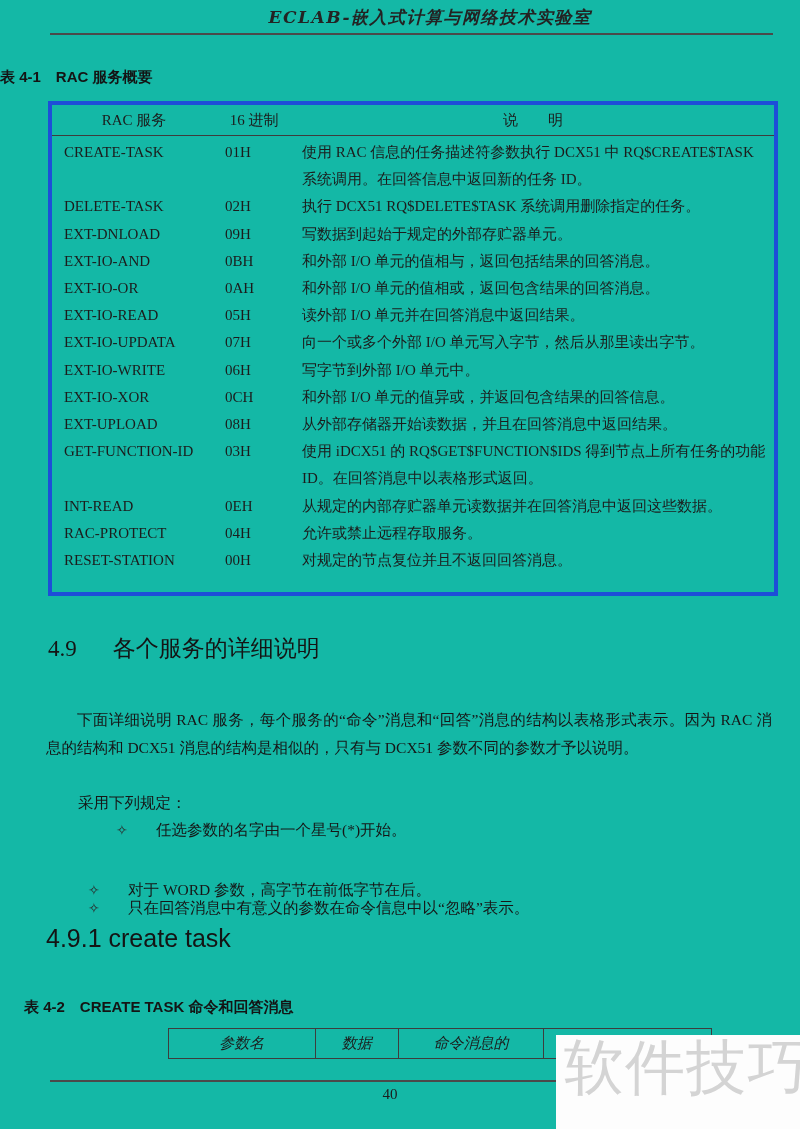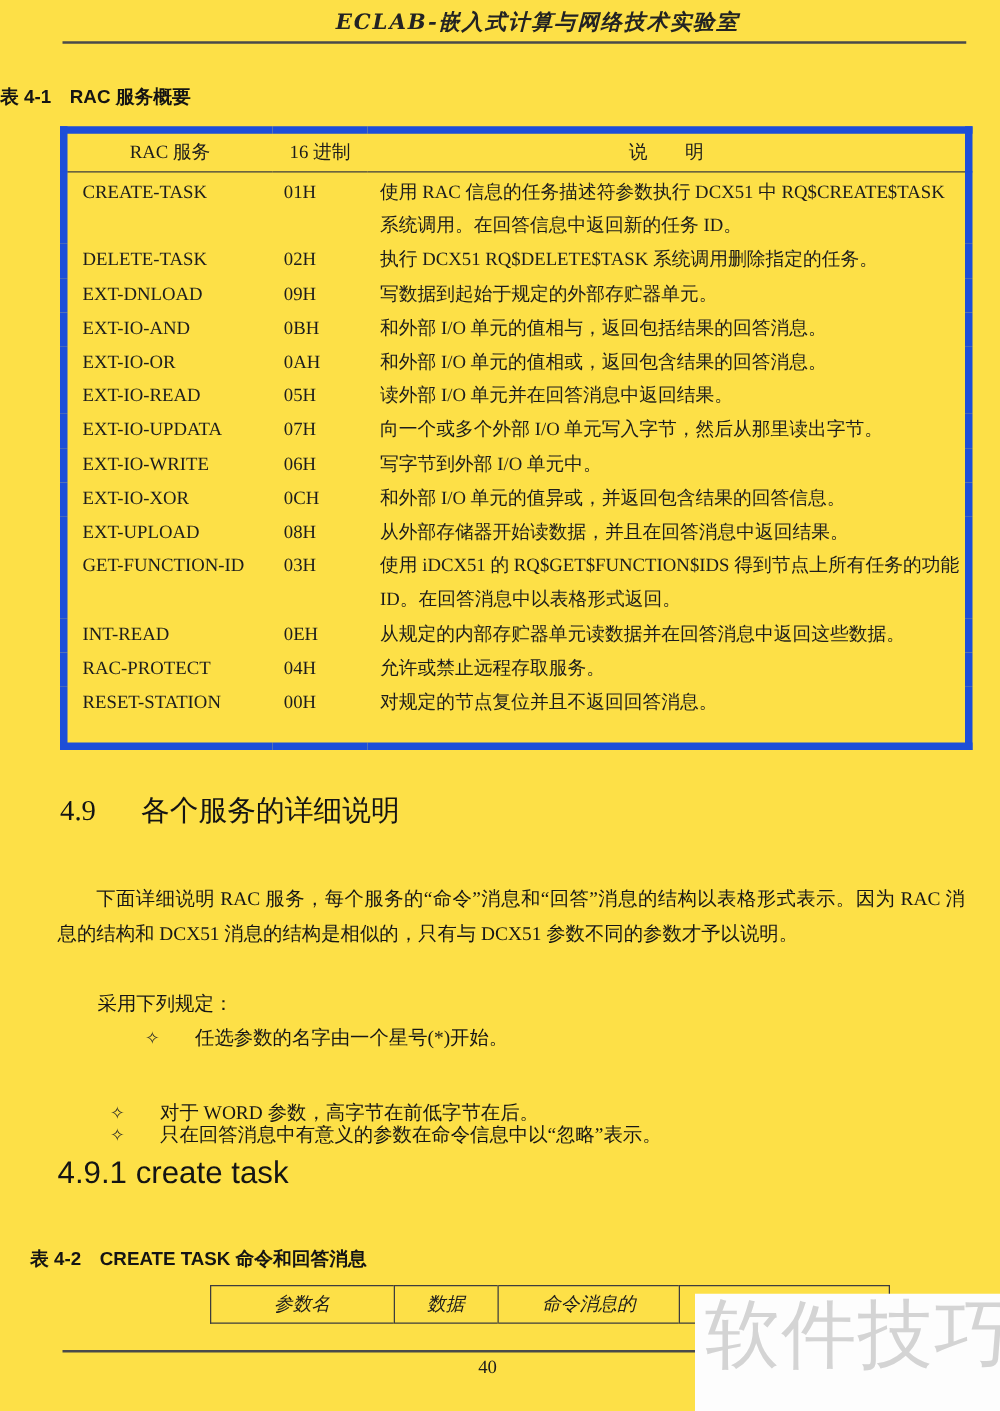--- a/index.html
+++ b/index.html
@@ -1,39 +1,39 @@
 <!DOCTYPE html>
 <html><head>
 <meta charset="utf-8">
 <style>
   html,body{margin:0;padding:0;background:#ffffff;}
   body{width:800px;height:1129px;position:relative;overflow:hidden;
        font-family:"Liberation Serif",serif;color:#1c1c1c;}
-  .page{position:absolute;inset:0;background:#fde047;}
+  .page{position:absolute;inset:0;background:#14b8a6;}
 
   
   .lab-header{position:absolute;top:6px;left:0;width:860px;text-align:center;
       font-family:"DejaVu Serif",serif;font-style:italic;font-weight:bold;
       font-size:17px;letter-spacing:1.5px;color:#232323;}
   .rule{position:absolute;left:50px;width:723px;height:2px;background:#4a4a4a;}
   .rule-top{top:33px;}
   .rule-bottom{top:1080px;}
 
   
   .tcaption{position:absolute;left:0;width:800px;
       font-family:"Liberation Sans",sans-serif;font-weight:bold;font-size:15px;color:#141414;}
   .cap1{top:68px;}
   .cap2{top:998px;left:24px;}
 
   
   table{border-collapse:collapse;}
   .rac-table{position:absolute;left:48px;top:101px;width:730px;
       font-size:15px;line-height:27.2px;}
   .rac-table th,.rac-table td{border:0;padding:0;vertical-align:top;}
-  .rac-table{border:6px solid #1d4ed8;}
+  .rac-table{border:4px solid #1d4ed8;}
   .rac-table th{border-bottom:1.5px solid #3d3d3d;font-weight:normal;
       height:30px;text-align:center;vertical-align:middle;line-height:30px;}
   .col-service{width:152px;border-right:1.5px solid #3d3d3d;}
   .col-hex{width:67px;border-right:1.5px solid #3d3d3d;}
   .rac-table td.col-service{padding-left:12px;}
   .rac-table td.col-hex{padding-left:9px;}
   .rac-table td.col-desc{padding-left:10px;padding-right:4px;}
   .rac-table tbody tr:first-child td{padding-top:3px;}
   .rac-table tbody tr:last-child td{padding-bottom:18px;margin-left:36px;}
 

